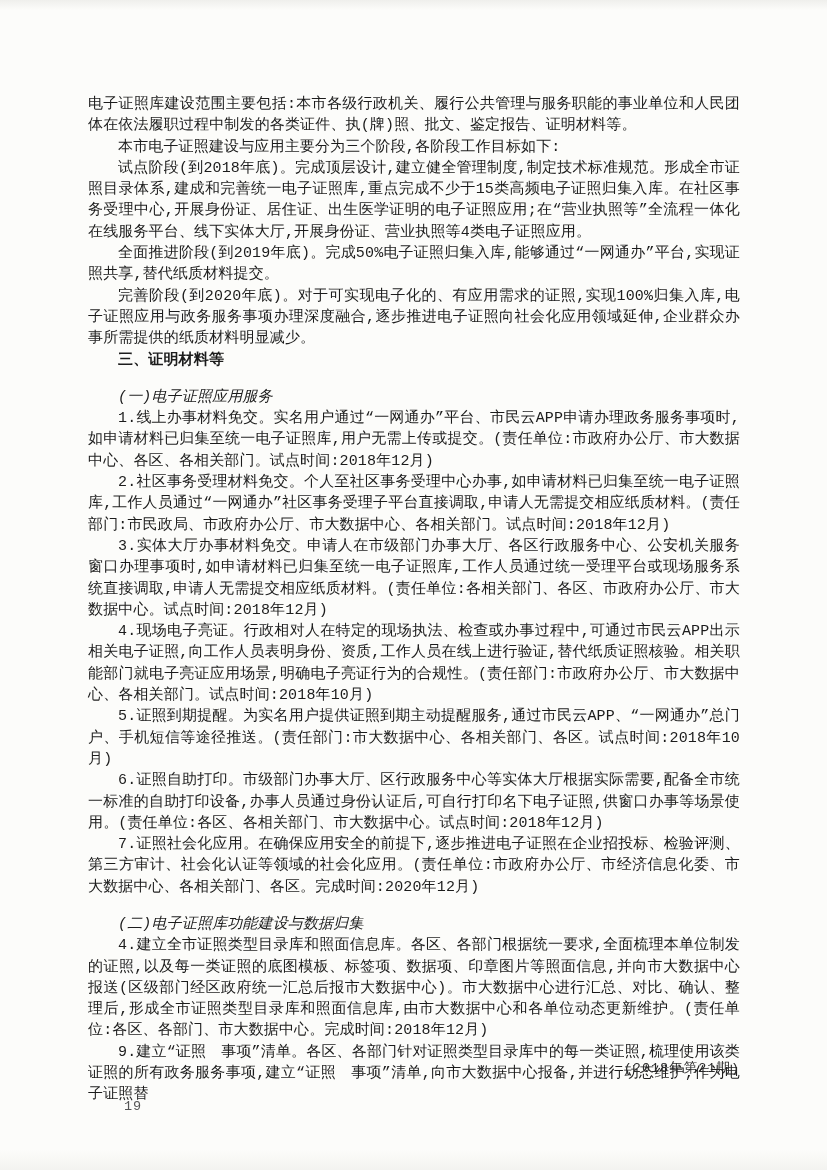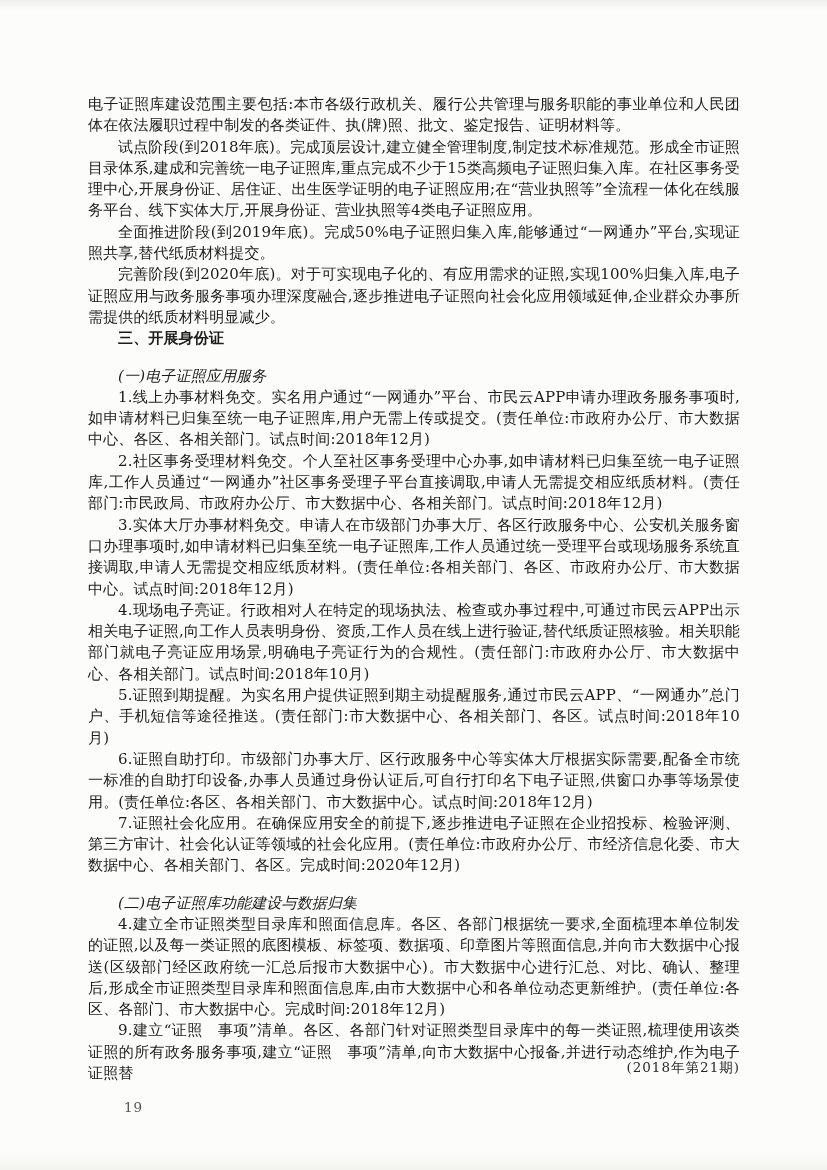--- a/index.html
+++ b/index.html
@@ -7,20 +7,21 @@
     width: 827px; height: 1170px;
     background: #fbfbf9;
     font-family: "DejaVu Serif", "Liberation Serif", serif;
   }
   .page {
     position: relative;
     width: 827px; height: 1170px;
     background: linear-gradient(180deg, #efefec 0px, #fcfcfa 10px, #fcfcfa 1150px, #f3f3f0 1170px);
     color: #1c1c1c;
     overflow: hidden;
+    font-family: Liberation Mono, monospace;
   }
   .content {
     position: absolute;
     left: 88px; top: 94px;
     width: 652px;
   }
   .content p {
     margin: 0;
     font-size: 15px;
     line-height: 21.3px;
@@ -48,24 +49,25 @@
     text-align: right;
     letter-spacing: 1px;
   }
 </style>
 </head>
 <body>
 
 <div class="page">
   <div class="content">
     <p class="no-indent">电子证照库建设范围主要包括:本市各级行政机关、履行公共管理与服务职能的事业单位和人民团体在依法履职过程中制发的各类证件、执(牌)照、批文、鉴定报告、证明材料等。</p>
+    <p>本市电子证照建设与应用主要分为三个阶段,各阶段工作目标如下:</p>
     <p>试点阶段(到2018年底)。完成顶层设计,建立健全管理制度,制定技术标准规范。形成全市证照目录体系,建成和完善统一电子证照库,重点完成不少于15类高频电子证照归集入库。在社区事务受理中心,开展身份证、居住证、出生医学证明的电子证照应用;在“营业执照等”全流程一体化在线服务平台、线下实体大厅,开展身份证、营业执照等4类电子证照应用。</p>
     <p>全面推进阶段(到2019年底)。完成50%电子证照归集入库,能够通过“一网通办”平台,实现证照共享,替代纸质材料提交。</p>
     <p>完善阶段(到2020年底)。对于可实现电子化的、有应用需求的证照,实现100%归集入库,电子证照应用与政务服务事项办理深度融合,逐步推进电子证照向社会化应用领域延伸,企业群众办事所需提供的纸质材料明显减少。</p>
-    <p class="heading-bold">三、开展身份证</p>
+    <p class="heading-bold">三、证明材料等</p>
     <p class="heading-kai">(一)电子证照应用服务</p>
     <p>1.线上办事材料免交。实名用户通过“一网通办”平台、市民云APP申请办理政务服务事项时,如申请材料已归集至统一电子证照库,用户无需上传或提交。(责任单位:市政府办公厅、市大数据中心、各区、各相关部门。试点时间:2018年12月)</p>
     <p>2.社区事务受理材料免交。个人至社区事务受理中心办事,如申请材料已归集至统一电子证照库,工作人员通过“一网通办”社区事务受理子平台直接调取,申请人无需提交相应纸质材料。(责任部门:市民政局、市政府办公厅、市大数据中心、各相关部门。试点时间:2018年12月)</p>
     <p>3.实体大厅办事材料免交。申请人在市级部门办事大厅、各区行政服务中心、公安机关服务窗口办理事项时,如申请材料已归集至统一电子证照库,工作人员通过统一受理平台或现场服务系统直接调取,申请人无需提交相应纸质材料。(责任单位:各相关部门、各区、市政府办公厅、市大数据中心。试点时间:2018年12月)</p>
     <p>4.现场电子亮证。行政相对人在特定的现场执法、检查或办事过程中,可通过市民云APP出示相关电子证照,向工作人员表明身份、资质,工作人员在线上进行验证,替代纸质证照核验。相关职能部门就电子亮证应用场景,明确电子亮证行为的合规性。(责任部门:市政府办公厅、市大数据中心、各相关部门。试点时间:2018年10月)</p>
     <p>5.证照到期提醒。为实名用户提供证照到期主动提醒服务,通过市民云APP、“一网通办”总门户、手机短信等途径推送。(责任部门:市大数据中心、各相关部门、各区。试点时间:2018年10月)</p>
     <p>6.证照自助打印。市级部门办事大厅、区行政服务中心等实体大厅根据实际需要,配备全市统一标准的自助打印设备,办事人员通过身份认证后,可自行打印名下电子证照,供窗口办事等场景使用。(责任单位:各区、各相关部门、市大数据中心。试点时间:2018年12月)</p>
     <p>7.证照社会化应用。在确保应用安全的前提下,逐步推进电子证照在企业招投标、检验评测、第三方审计、社会化认证等领域的社会化应用。(责任单位:市政府办公厅、市经济信息化委、市大数据中心、各相关部门、各区。完成时间:2020年12月)</p>
     <p class="heading-kai">(二)电子证照库功能建设与数据归集</p>
     <p>4.建立全市证照类型目录库和照面信息库。各区、各部门根据统一要求,全面梳理本单位制发的证照,以及每一类证照的底图模板、标签项、数据项、印章图片等照面信息,并向市大数据中心报送(区级部门经区政府统一汇总后报市大数据中心)。市大数据中心进行汇总、对比、确认、整理后,形成全市证照类型目录库和照面信息库,由市大数据中心和各单位动态更新维护。(责任单位:各区、各部门、市大数据中心。完成时间:2018年12月)</p>

